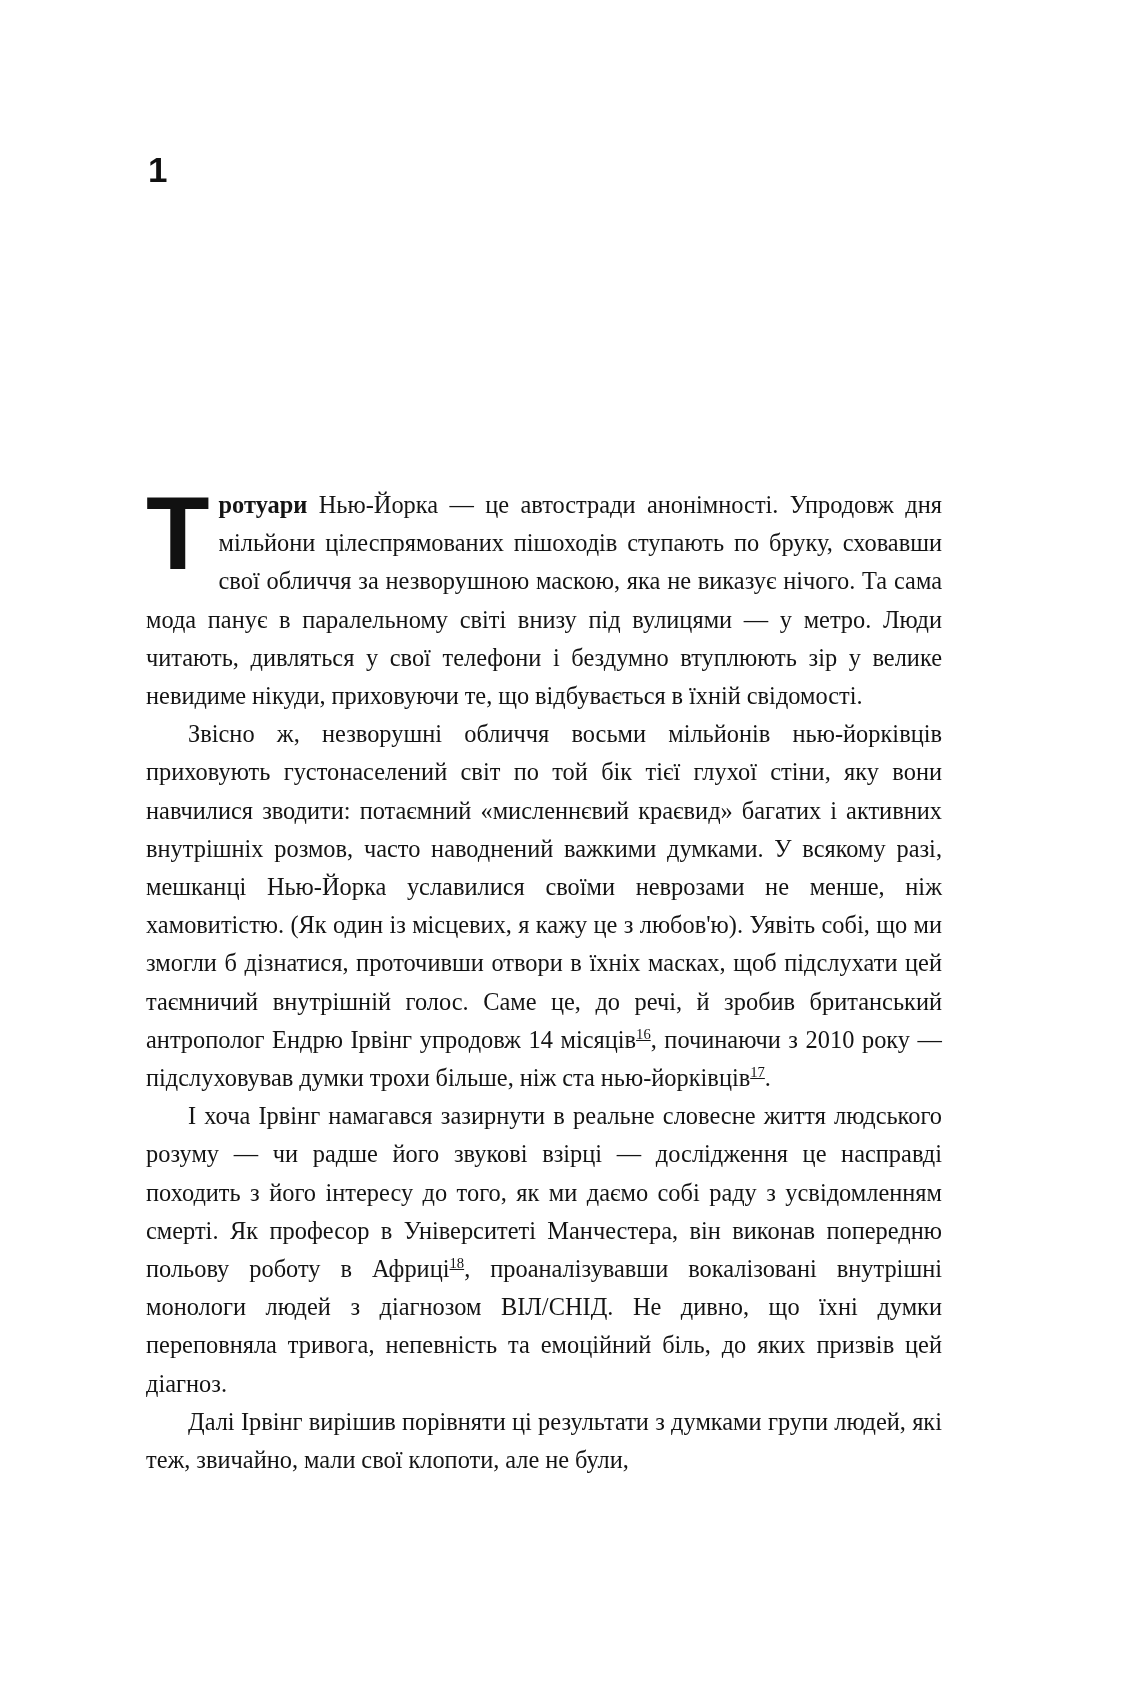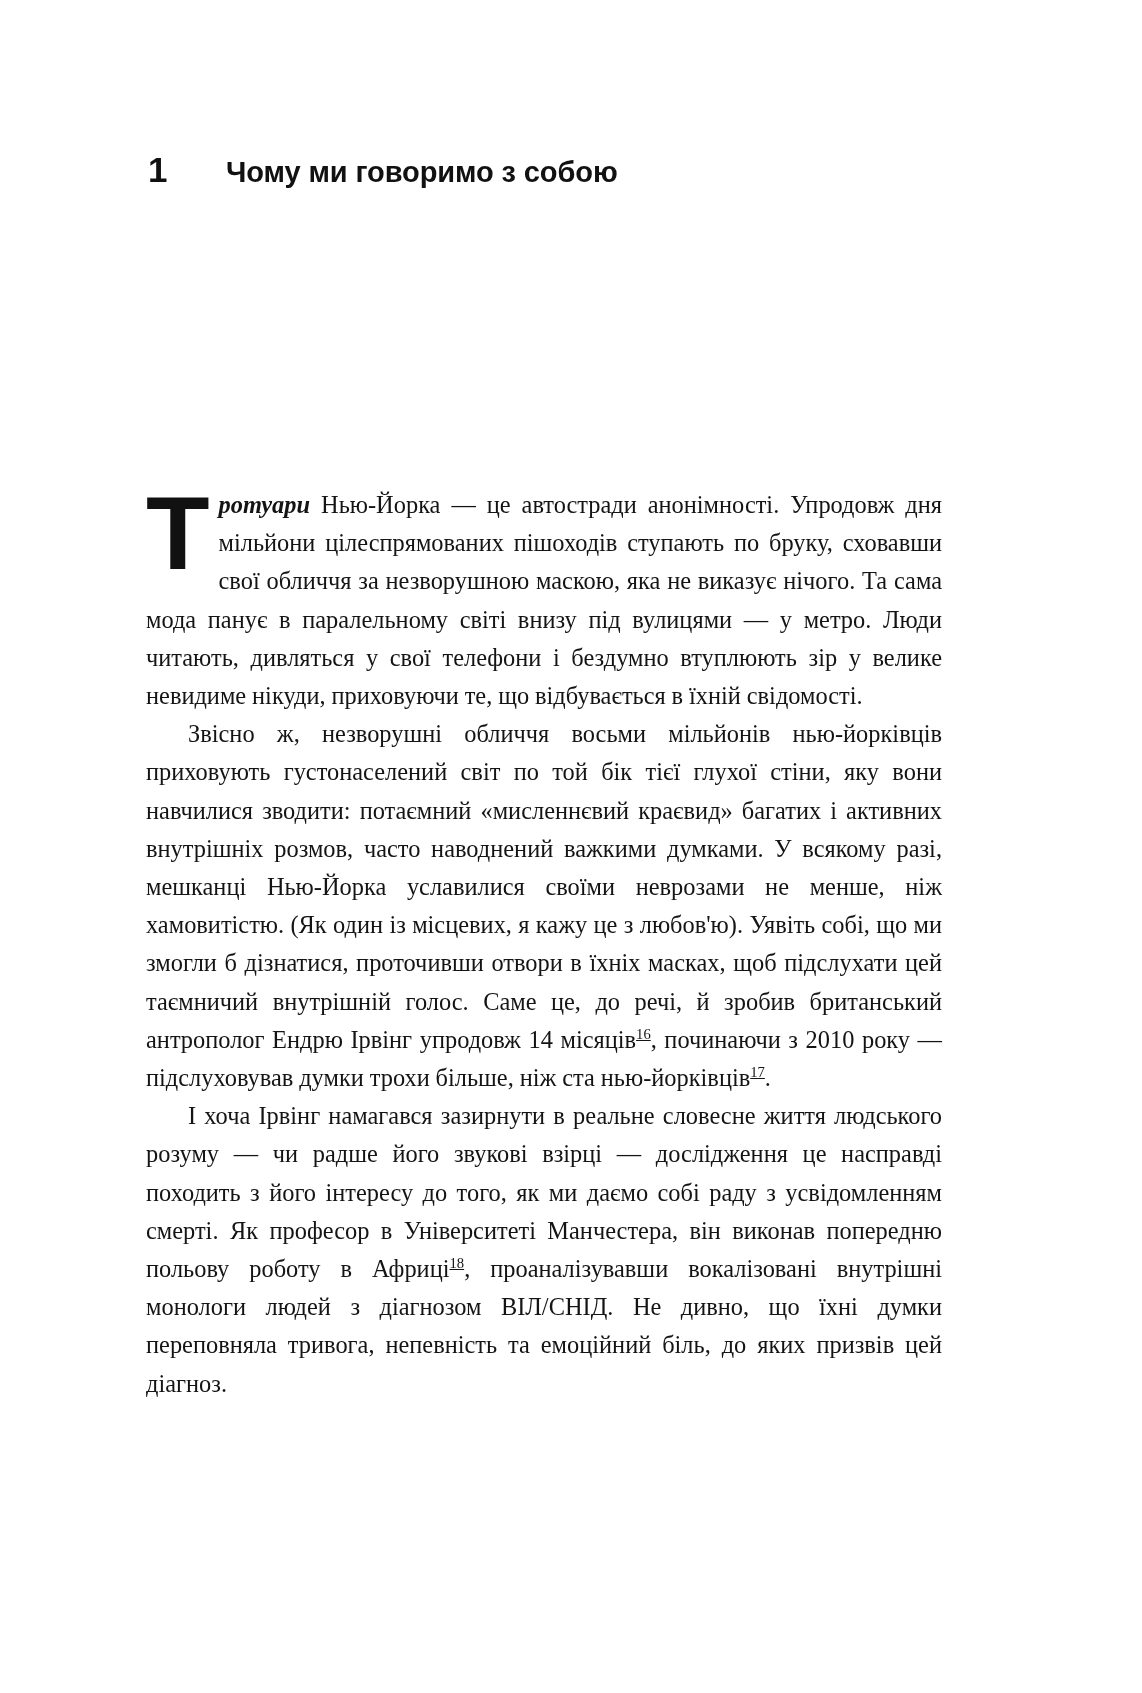--- a/index.html
+++ b/index.html
@@ -84,21 +84,20 @@
     font-weight: bold;
     font-size: 104px;
     line-height: 0.82;
     color: #111111;
     margin: 5px 9px 0 0;
     padding: 0;
   }
 
   .lead-bold {
     font-weight: bold;
-    font-style: italic;
   }
 
   .smallcaps {
     font-variant: small-caps;
     font-size: 1.0em;
     margin-top: 48px;
   }
 
   sup.fn {
     font-size: 0.60em;
@@ -107,33 +106,35 @@
     text-decoration: underline;
   }
 </style>
 </head>
 <body>
 
 <div class="page">
 
   <div class="chapter-head">
     <div class="chapter-number">1</div>
-    <div class="chapter-title">Чому ми говоримо з собою</div>
   </div>
 
   <div class="body-block">
 
     <p class="para first">
       <span class="dropcap">Т</span><span class="lead-bold">ротуари</span><span> Нью-Йорка — це автостради анонімності. Упродовж дня мільйони цілеспрямованих пішоходів ступають по бруку, сховавши свої обличчя за незворушною маскою, яка не виказує нічого. Та сама мода панує в паралельному світі внизу під вулицями — у метро. Люди читають, дивляться у свої телефони і бездумно втуплюють зір у велике невидиме нікуди, приховуючи те, що відбувається в їхній свідомості.</span>
     </p>
 
     <p class="para">
       <span>Звісно ж, незворушні обличчя восьми мільйонів нью-йорківців приховують густонаселений світ по той бік тієї глухої стіни, яку вони навчилися зводити: потаємний «мисленнєвий краєвид» багатих і активних внутрішніх розмов, часто наводнений важкими думками. У всякому разі, мешканці Нью-Йорка уславилися своїми неврозами не менше, ніж хамовитістю. (Як один із місцевих, я кажу це з любов'ю). Уявіть собі, що ми змогли б дізнатися, проточивши отвори в їхніх масках, щоб підслухати цей таємничий внутрішній голос. Саме це, до речі, й зробив британський антрополог Ендрю Ірвінг упродовж 14 місяців</span><sup class="fn">16</sup><span>, починаючи з 2010 року — підслуховував думки трохи більше, ніж ста нью-йорківців</span><sup class="fn">17</sup><span>.</span>
     </p>
 
     <p class="para">
       <span>І хоча Ірвінг намагався зазирнути в реальне словесне життя людського розуму — чи радше його звукові взірці — дослідження це насправді походить з його інтересу до того, як ми даємо собі раду з усвідомленням смерті. Як професор в Університеті Манчестера, він виконав попередню польову роботу в Африці</span><sup class="fn">18</sup><span>, проаналізувавши вокалізовані внутрішні монологи людей з діагнозом </span><span class="smallcaps">ВІЛ/СНІД</span><span>. Не дивно, що їхні думки переповняла тривога, непевність та емоційний біль, до яких призвів цей діагноз.</span>
     </p>
 
+    <p class="para">
+      <span>Далі Ірвінг вирішив порівняти ці результати з думками групи людей, які теж, звичайно, мали свої клопоти, але не були,</span>
+    </p>
 
   </div>
 
 </div>
 
 </body></html>

